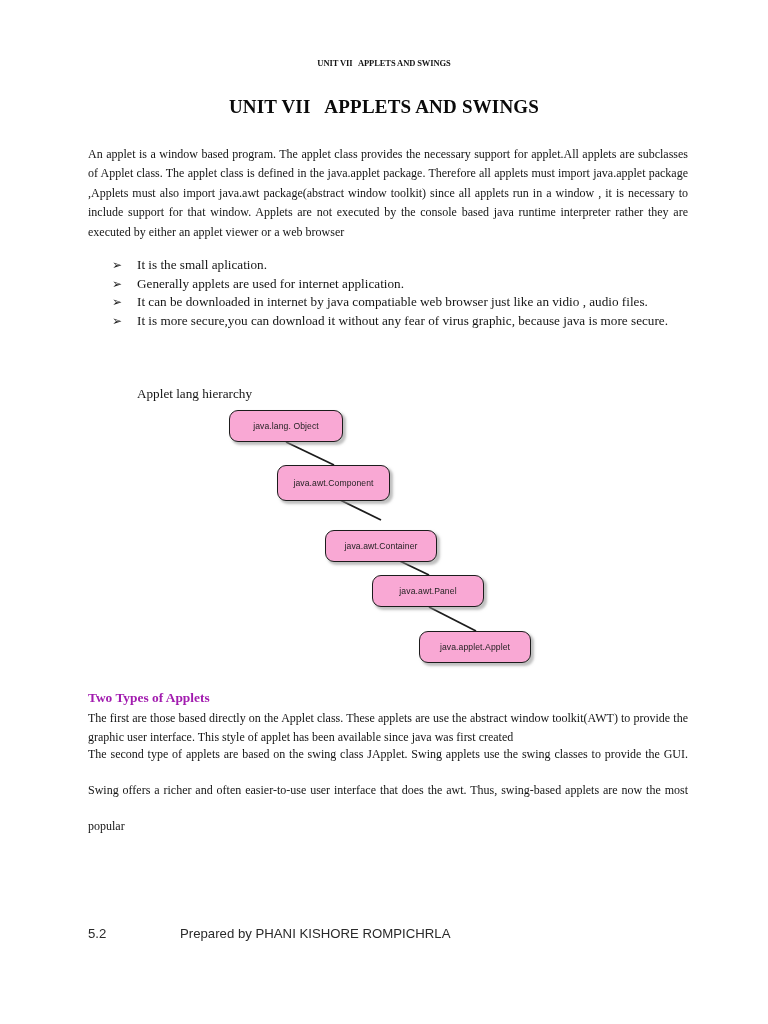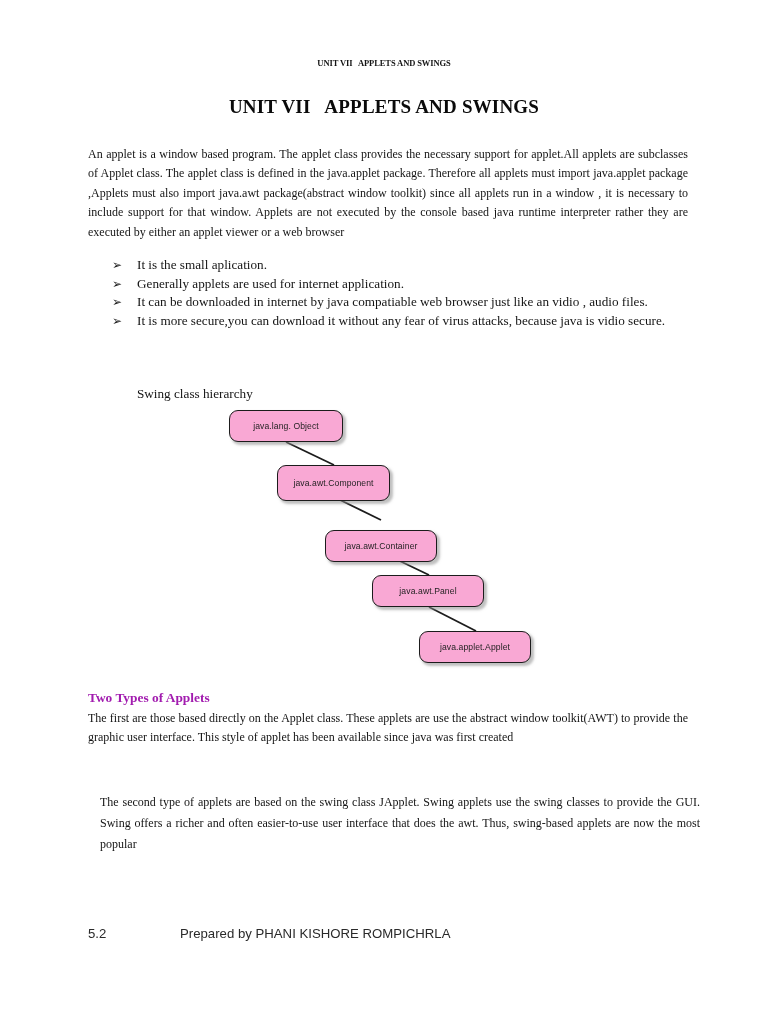--- a/index.html
+++ b/index.html
@@ -140,23 +140,22 @@
     position: absolute;
     left: 88px;
     top: 690px;
     font-size: 13.4px;
     font-weight: bold;
     color: #a21caf;
     white-space: nowrap;
   }
   .para-first { top: 709px; }
   .para-second {
-    top: 792px;
-    line-height: 21px;
-    margin-left: 12px;
+    top: 736px;
+    line-height: 36px;
   }
 
   
   .footer {
     position: absolute;
     left: 88px;
     top: 926px;
     width: 600px;
     font-family: "Liberation Sans", "DejaVu Sans", sans-serif;
     font-size: 13.2px;
@@ -193,26 +192,26 @@
     <li class="bullet-item">
       <span class="bullet-glyph">➢</span>
       <span>Generally applets are used for internet application.</span>
     </li>
     <li class="bullet-item">
       <span class="bullet-glyph">➢</span>
       <span>It can be downloaded in internet by java compatiable web browser just like an vidio , audio files.</span>
     </li>
     <li class="bullet-item">
       <span class="bullet-glyph">➢</span>
-      <span>It is more secure,you can download it without any fear of virus attacks, because java is vidio secure.</span>
+      <span>It is more secure,you can download it without any fear of virus graphic, because java is more secure.</span>
     </li>
   </ul>
 
   <div class="diagram">
-    <div class="diagram-caption">Swing class hierarchy</div>
+    <div class="diagram-caption">Applet lang hierarchy</div>
 
     <svg class="diagram-svg" width="440" height="300">
       <g id="edge-group" stroke="#1c1c1c" stroke-width="1.8" fill="none">
           <line x1="166" y1="64" x2="214" y2="87"></line>
           <line x1="214" y1="119" x2="261" y2="142"></line>
           <line x1="261" y1="174" x2="309" y2="197"></line>
           <line x1="309" y1="229" x2="356" y2="253"></line>
         </g>
     </svg>
 

